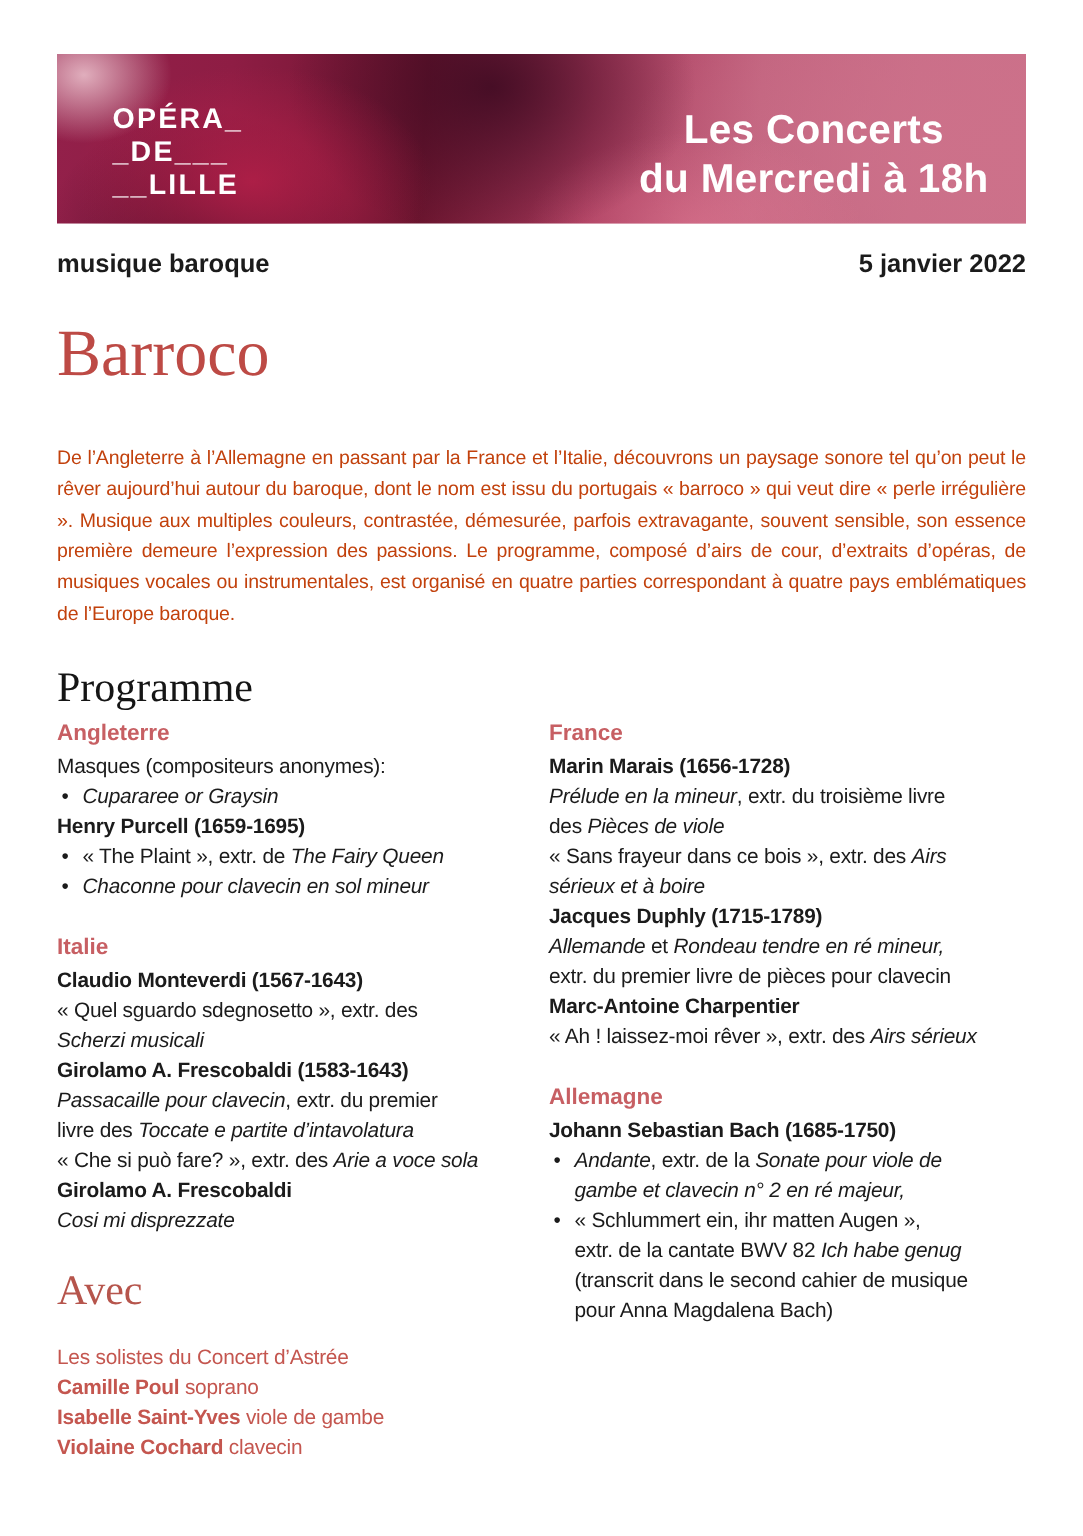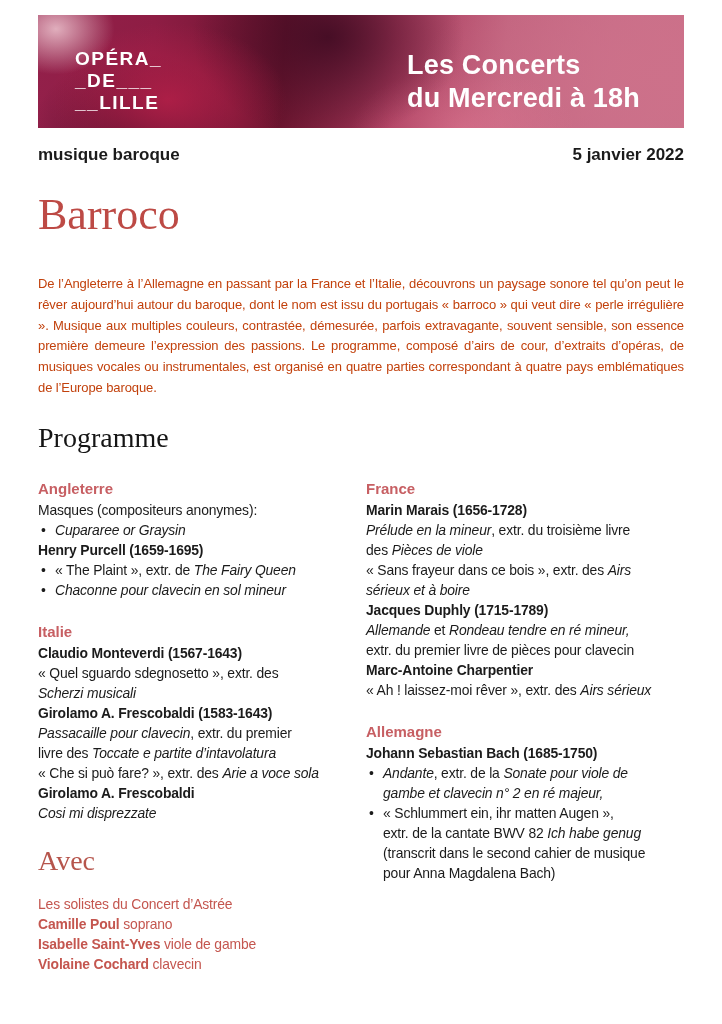--- a/index.html
+++ b/index.html
@@ -2,41 +2,41 @@
 <html style="--accent-title: #bd4a45; --accent-section: #c75f63; --accent-avec: #b6554c; --accent-performers: #c4564f; --banner-pink: #c96e88; --banner-dark: #5c1731; --banner-bright: #ad2950; --banner-light: #ecc2cd; --text: #1b1b1b;"><head>
 <meta charset="utf-8">
 <style>
   * { margin:0; padding:0; box-sizing:border-box; }
   html,body { background:#e8e8e8; }
   .page {
     position:relative; width:722px; height:1024px; margin:0 auto;
     background:#ffffff; overflow:hidden;
     font-family:"Liberation Sans", sans-serif; color:var(--text, #1b1b1b);
   }
-  .inner { padding:15px 38px 0 38px; }
+  .inner { padding:36px 38px 0 38px; }
 
   
   .banner {
     position:relative; width:646px; height:113px; overflow:hidden;
     background:
       radial-gradient(ellipse 90px 70px at 18px 14px,  rgba(238,199,209,.85), transparent 65%),
       radial-gradient(ellipse 170px 110px at 130px 85px, rgba(186,32,74,.80), transparent 70%),
       radial-gradient(ellipse 150px 130px at 95px 128px, rgba(72,14,38,.75),  transparent 70%),
       radial-gradient(ellipse 200px 150px at 290px 22px, rgba(60,10,33,.85),  transparent 68%),
       radial-gradient(ellipse 160px 90px at 425px 115px, rgba(226,122,148,.55), transparent 70%),
       radial-gradient(ellipse 320px 150px at 630px 60px, rgba(205,113,138,.95), transparent 78%),
       linear-gradient(94deg, #93204a 0%, #8e1d44 18%, #6c152f 38%, #a93a5c 55%, #c2647f 72%, #c96e88 88%, #cb7189 100%);
   }
   .logo {
     position:absolute; left:37px; top:33px;
     color:#fff; font-weight:bold; font-size:19px; line-height:22px;
     letter-spacing:1.5px; white-space:pre;
   }
   .banner-title {
-    position:absolute; right:44px; top:34px; text-align:left;
+    position:absolute; right:25px; top:34px; text-align:center;
     color:#fff; font-weight:600; font-size:27px; line-height:33px; letter-spacing:.2px;
   }
 
   
   .meta-row {
     width:646px; margin-top:17px; display:flex; justify-content:space-between;
     font-weight:bold; font-size:17px;
   }
 
   
@@ -52,21 +52,21 @@
   }
 
   
   .intro {
     width:646px; margin-top:36px; text-align:justify;
     font-size:13px; line-height:20.8px; letter-spacing:-.1px; color:#c2410c;
   }
 
   
   .columns {
-    width:646px; margin-top:25px;
+    width:646px; margin-top:4px;
     display:grid; grid-template-columns:308px 1fr; column-gap:20px;
     align-items:start;
   }
   .sec-title {
     font-weight:bold; font-size:15px; line-height:20px;
     color:var(--accent-section, #c75f63); margin-bottom:1px;
   }
   .prog-section { margin-bottom:22px; }
   .line { font-size:13.9px; line-height:20px; letter-spacing:-.15px; white-space:nowrap; }
   .line .it { font-style:italic; }

